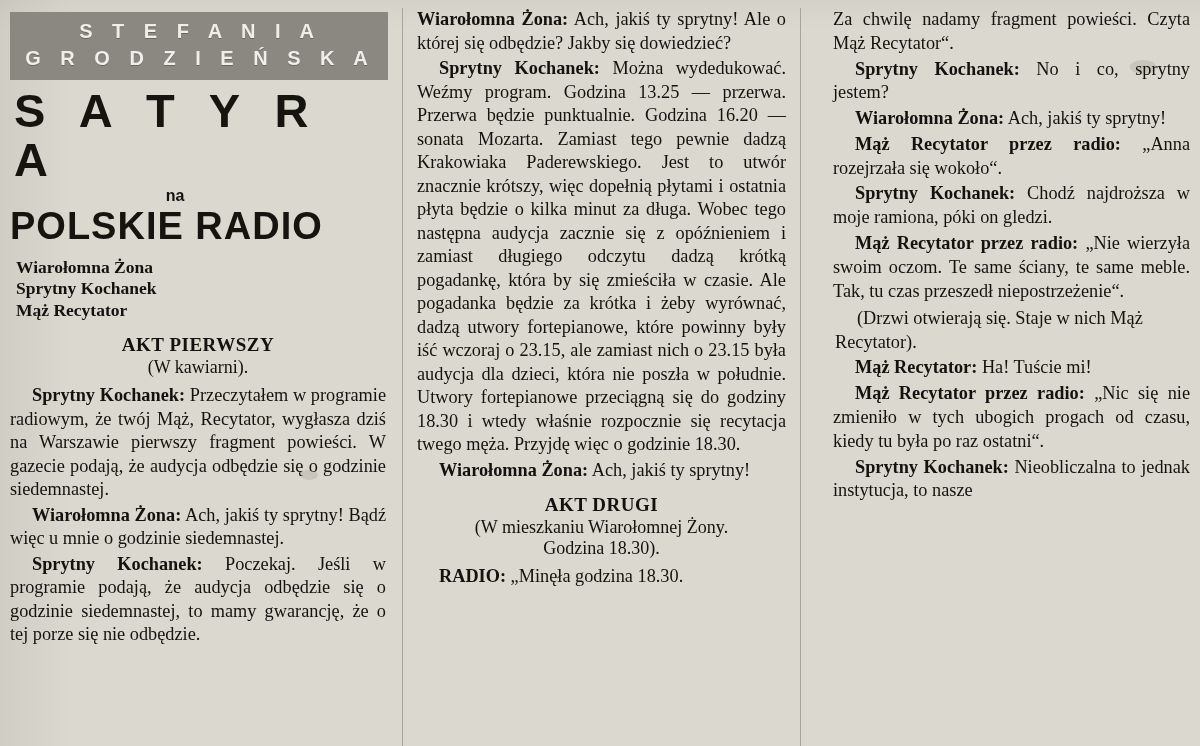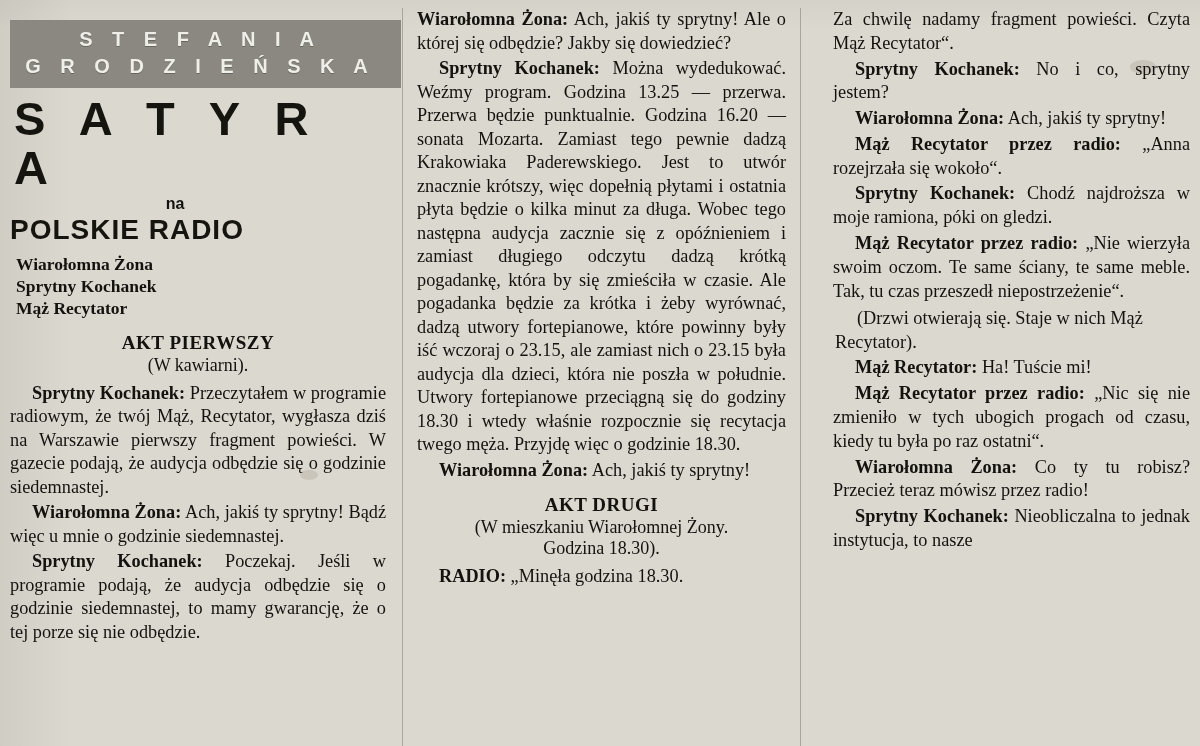--- a/index.html
+++ b/index.html
@@ -36,22 +36,22 @@
     position: relative;
   }
   .col-1 { width: 392px; padding-right: 16px; }
   .col-2 { width: 398px; padding: 0 14px; border-left: 1px solid #a9a59a; }
   .col-3 { width: 390px; padding-left: 32px; border-left: 1px solid #a9a59a; }
 
   
   .masthead {
     background: #8a8880;
     color: #f2f0ea;
-    padding: 6px 21px 8px 10px;
-    margin: 12px 0 6px 0;
+    padding: 6px 8px 8px 10px;
+    margin: 4px 0 6px 0;
     width: 360px;
   }
   .mast-line {
     font-family: "Liberation Sans", sans-serif;
     font-weight: bold;
     letter-spacing: 7px;
     font-size: 20px;
     line-height: 1.35;
     text-align: center;
     color: #efeee8;
@@ -70,21 +70,21 @@
     font-family: "Liberation Sans", sans-serif;
     font-weight: bold;
     font-size: 16px;
     margin: 2px 0 0 0;
     text-align: center;
     width: 330px;
   }
   .title-big2 {
     font-family: "Liberation Sans", sans-serif;
     font-weight: bold;
-    font-size: 28px;
+    font-size: 38px;
     letter-spacing: 1px;
     line-height: 1.05;
     margin: 2px 0 10px 0;
     color: #16140f;
   }
   .persons-head {
     font-family: "Liberation Serif", serif;
     font-weight: bold;
     font-size: 18px;
     margin: 6px 0 2px 46px;
@@ -185,18 +185,17 @@
     <div class="col col-3">
       <p class="para noindent"><span>Za chwilę nadamy fragment powieści. Czyta Mąż Recytator“.</span></p>
       <p class="para"><span class="spk">Sprytny Kochanek:</span> <span>No i co, sprytny jestem?</span></p>
       <p class="para"><span class="spk">Wiarołomna Żona:</span> <span>Ach, jakiś ty sprytny!</span></p>
       <p class="para"><span class="spk">Mąż Recytator przez radio:</span> <span>„Anna rozejrzała się wokoło“.</span></p>
       <p class="para"><span class="spk">Sprytny Kochanek:</span> <span>Chodź najdroższa w moje ramiona, póki on gledzi.</span></p>
       <p class="para"><span class="spk">Mąż Recytator przez radio:</span> <span>„Nie wierzyła swoim oczom. Te same ściany, te same meble. Tak, tu czas przeszedł niepostrzeżenie“.</span></p>
       <p class="stage-left">(Drzwi otwierają się. Staje w nich Mąż Recytator).</p>
       <p class="para"><span class="spk">Mąż Recytator:</span> <span>Ha! Tuście mi!</span></p>
       <p class="para"><span class="spk">Mąż Recytator przez radio:</span> <span>„Nic się nie zmieniło w tych ubogich progach od czasu, kiedy tu była po raz ostatni“.</span></p>
-      <p class="para"><span class="spk">Wiarołomna Żona:</span> <span>Co ty tu robisz? Przecież teraz mówisz przez radio!</span></p>
       <p class="para"><span class="spk">Sprytny Kochanek:</span> <span>Nieobliczalna to jednak instytucja, to nasze</span></p>
     </div>
 
   </div>
 </div>
 
 </body></html>

